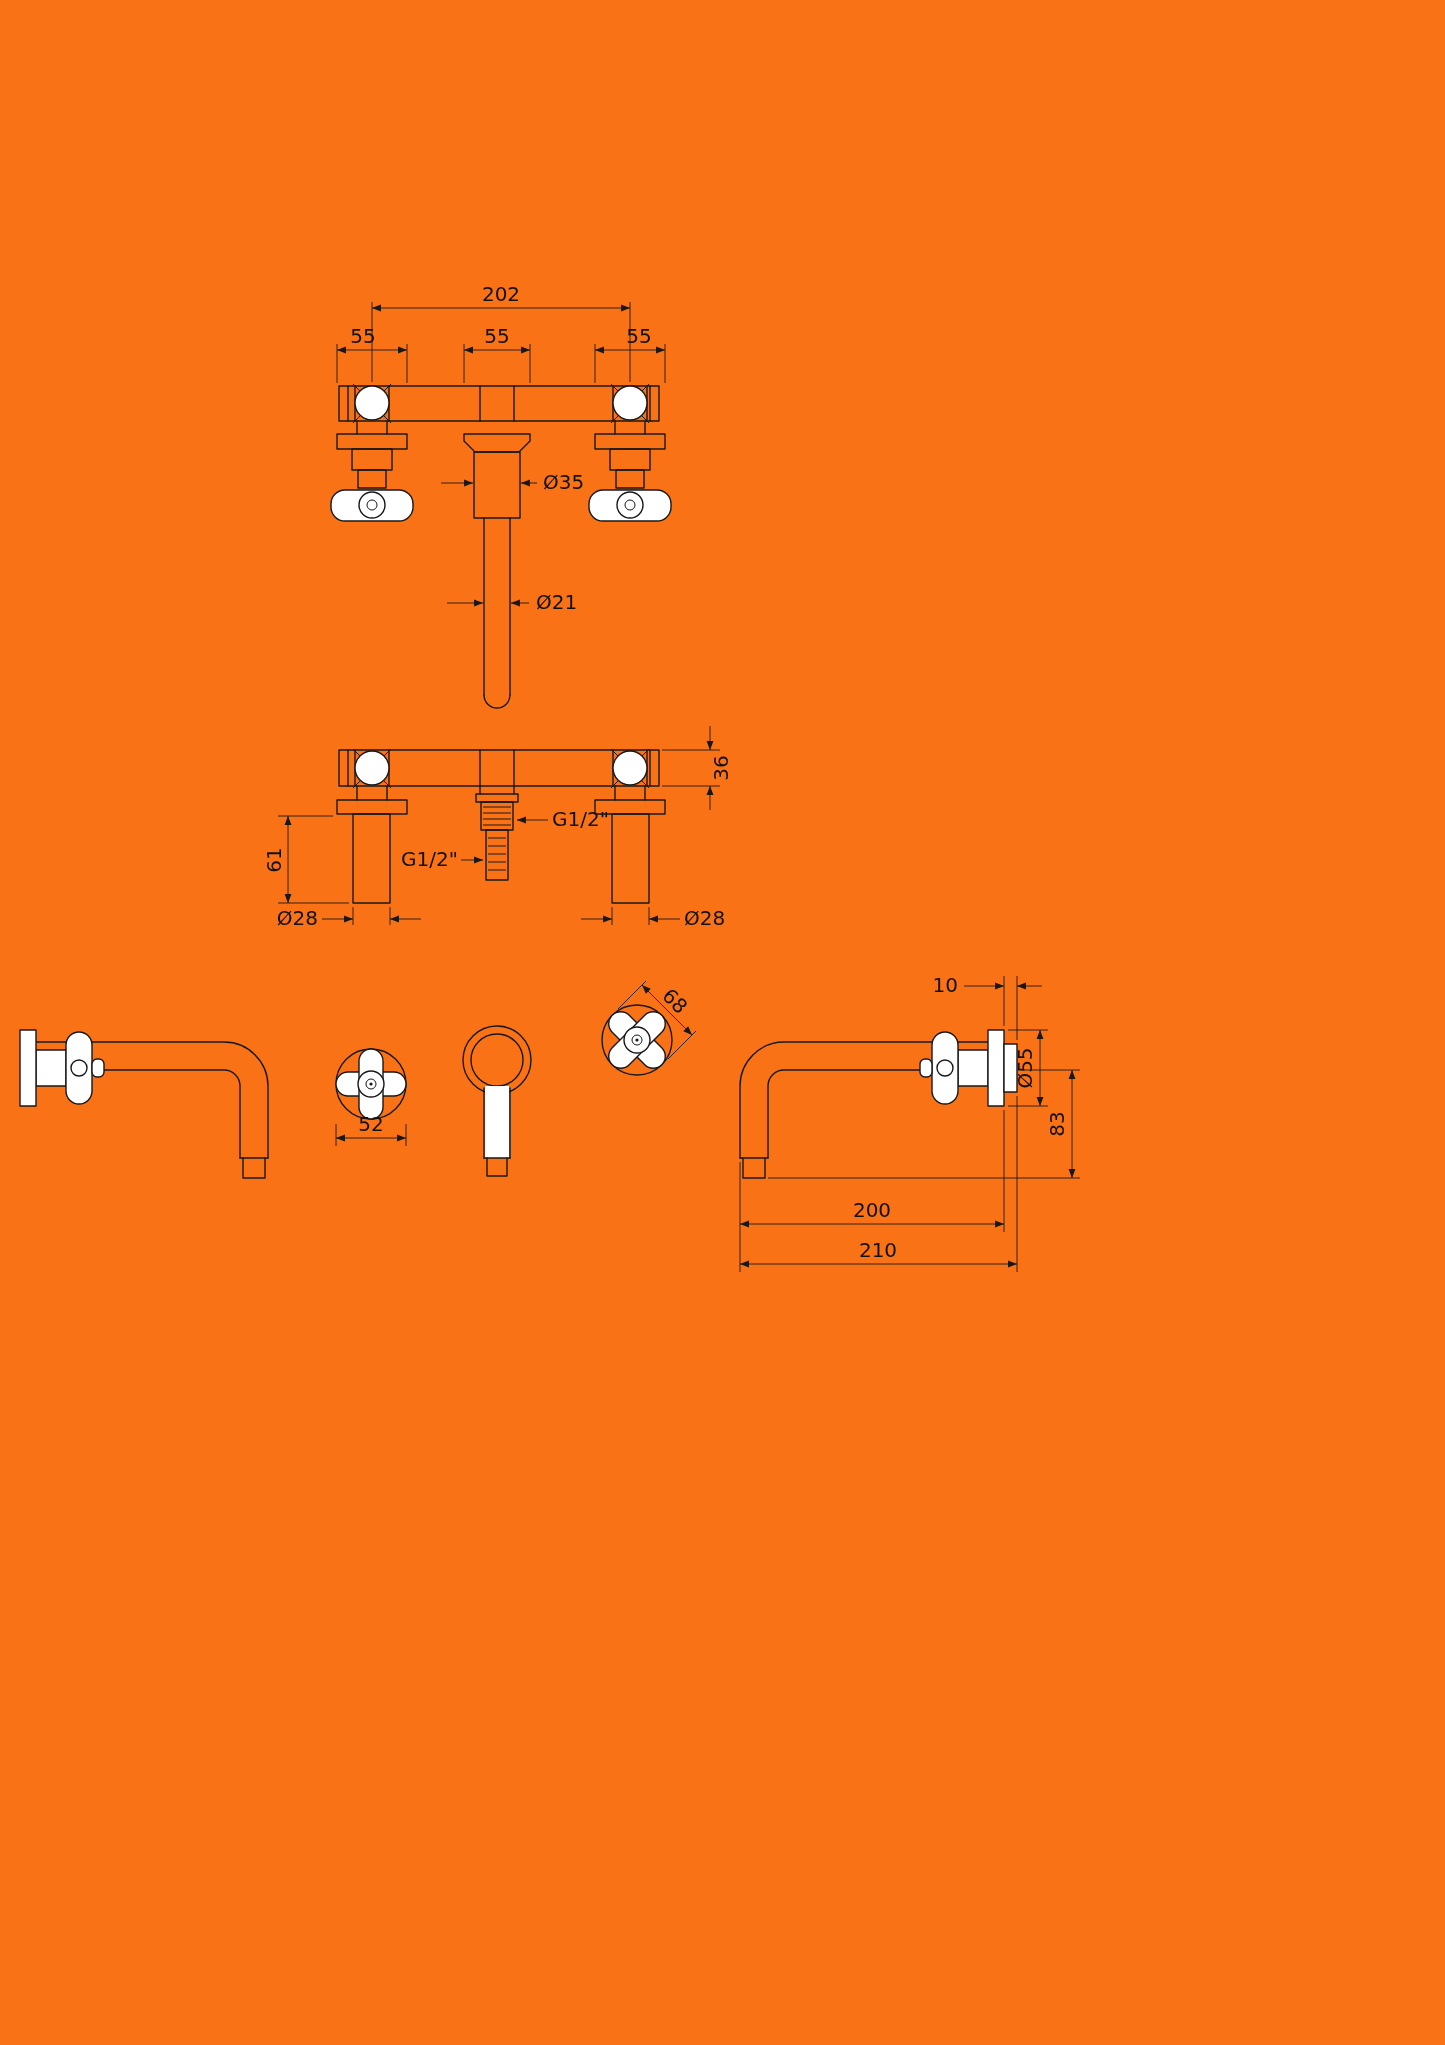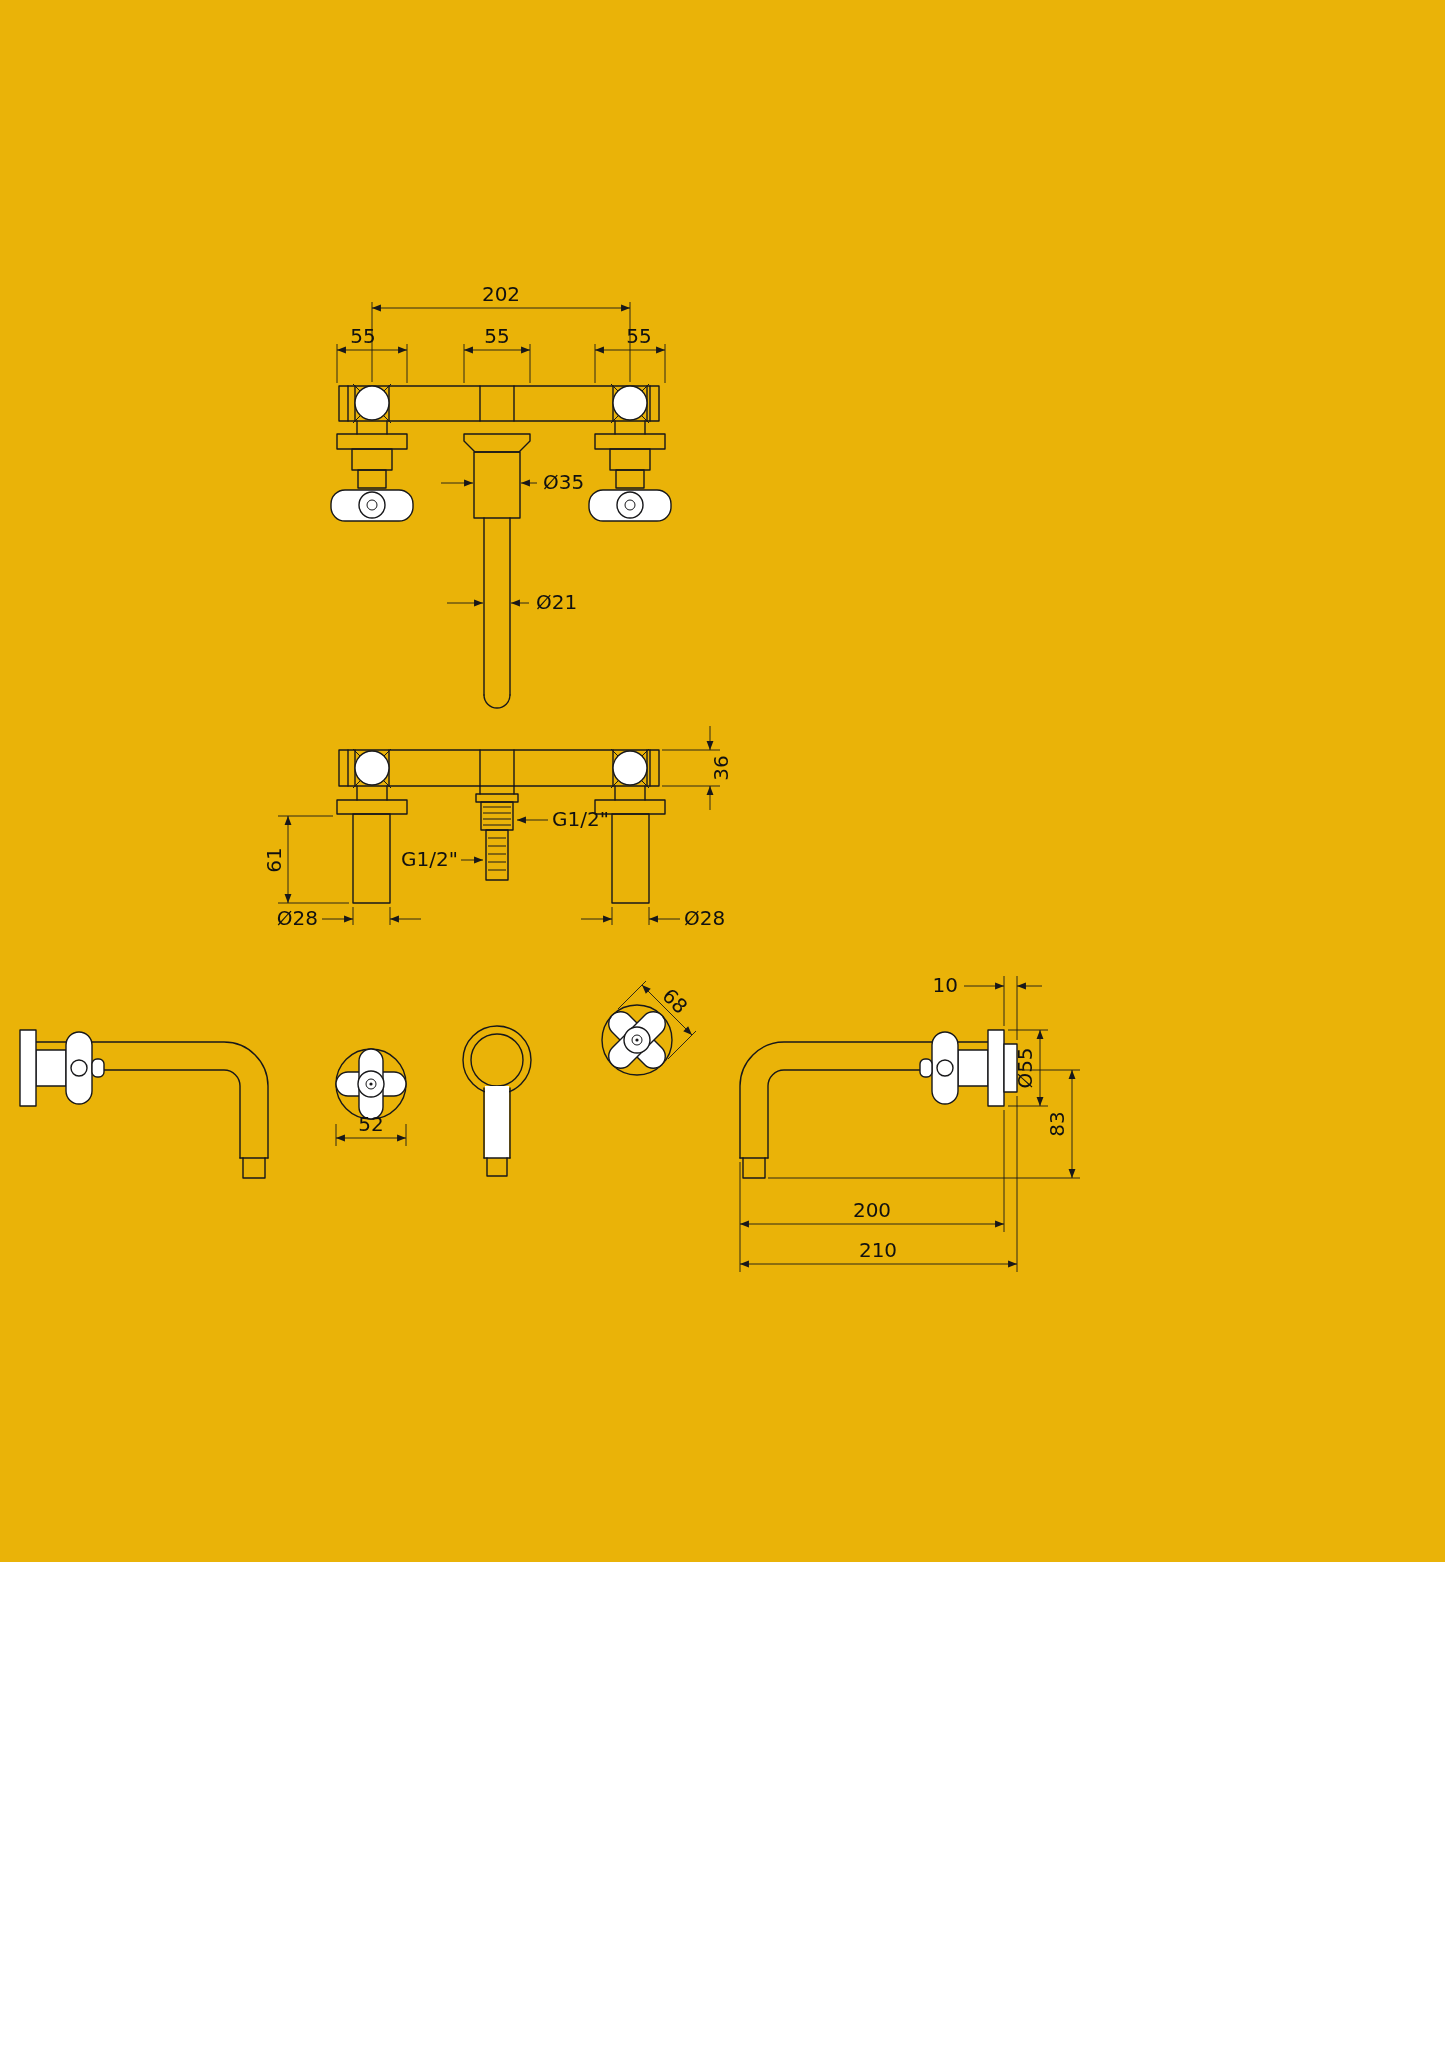--- a/index.html
+++ b/index.html
@@ -1,16 +1,16 @@
 <!DOCTYPE html>
 <html><head>
 <meta charset="utf-8">
 <style>
   html,body{margin:0;padding:0;background:#ffffff;}
-  .stage{width:1445px;height:1562px;background:#eab308;position:relative;}
+  .stage{width:1445px;height:2045px;background:#f97316;position:relative;}
   .obj{stroke:#18181a;stroke-width:1.4;fill:none;stroke-linejoin:round;stroke-linecap:round;}
   .objf{stroke:#18181a;stroke-width:1.4;fill:#ffffff;stroke-linejoin:round;}
   .thin{stroke:#18181a;stroke-width:1;fill:none;}
   .dim{stroke:#18181a;stroke-width:0.9;fill:none;}
   .ext{stroke:#18181a;stroke-width:0.9;fill:none;}
   .dim-text{font-family:"DejaVu Sans","Liberation Sans",sans-serif;font-size:20px;fill:#111111;}
 </style>
 </head>
 <body>
 

